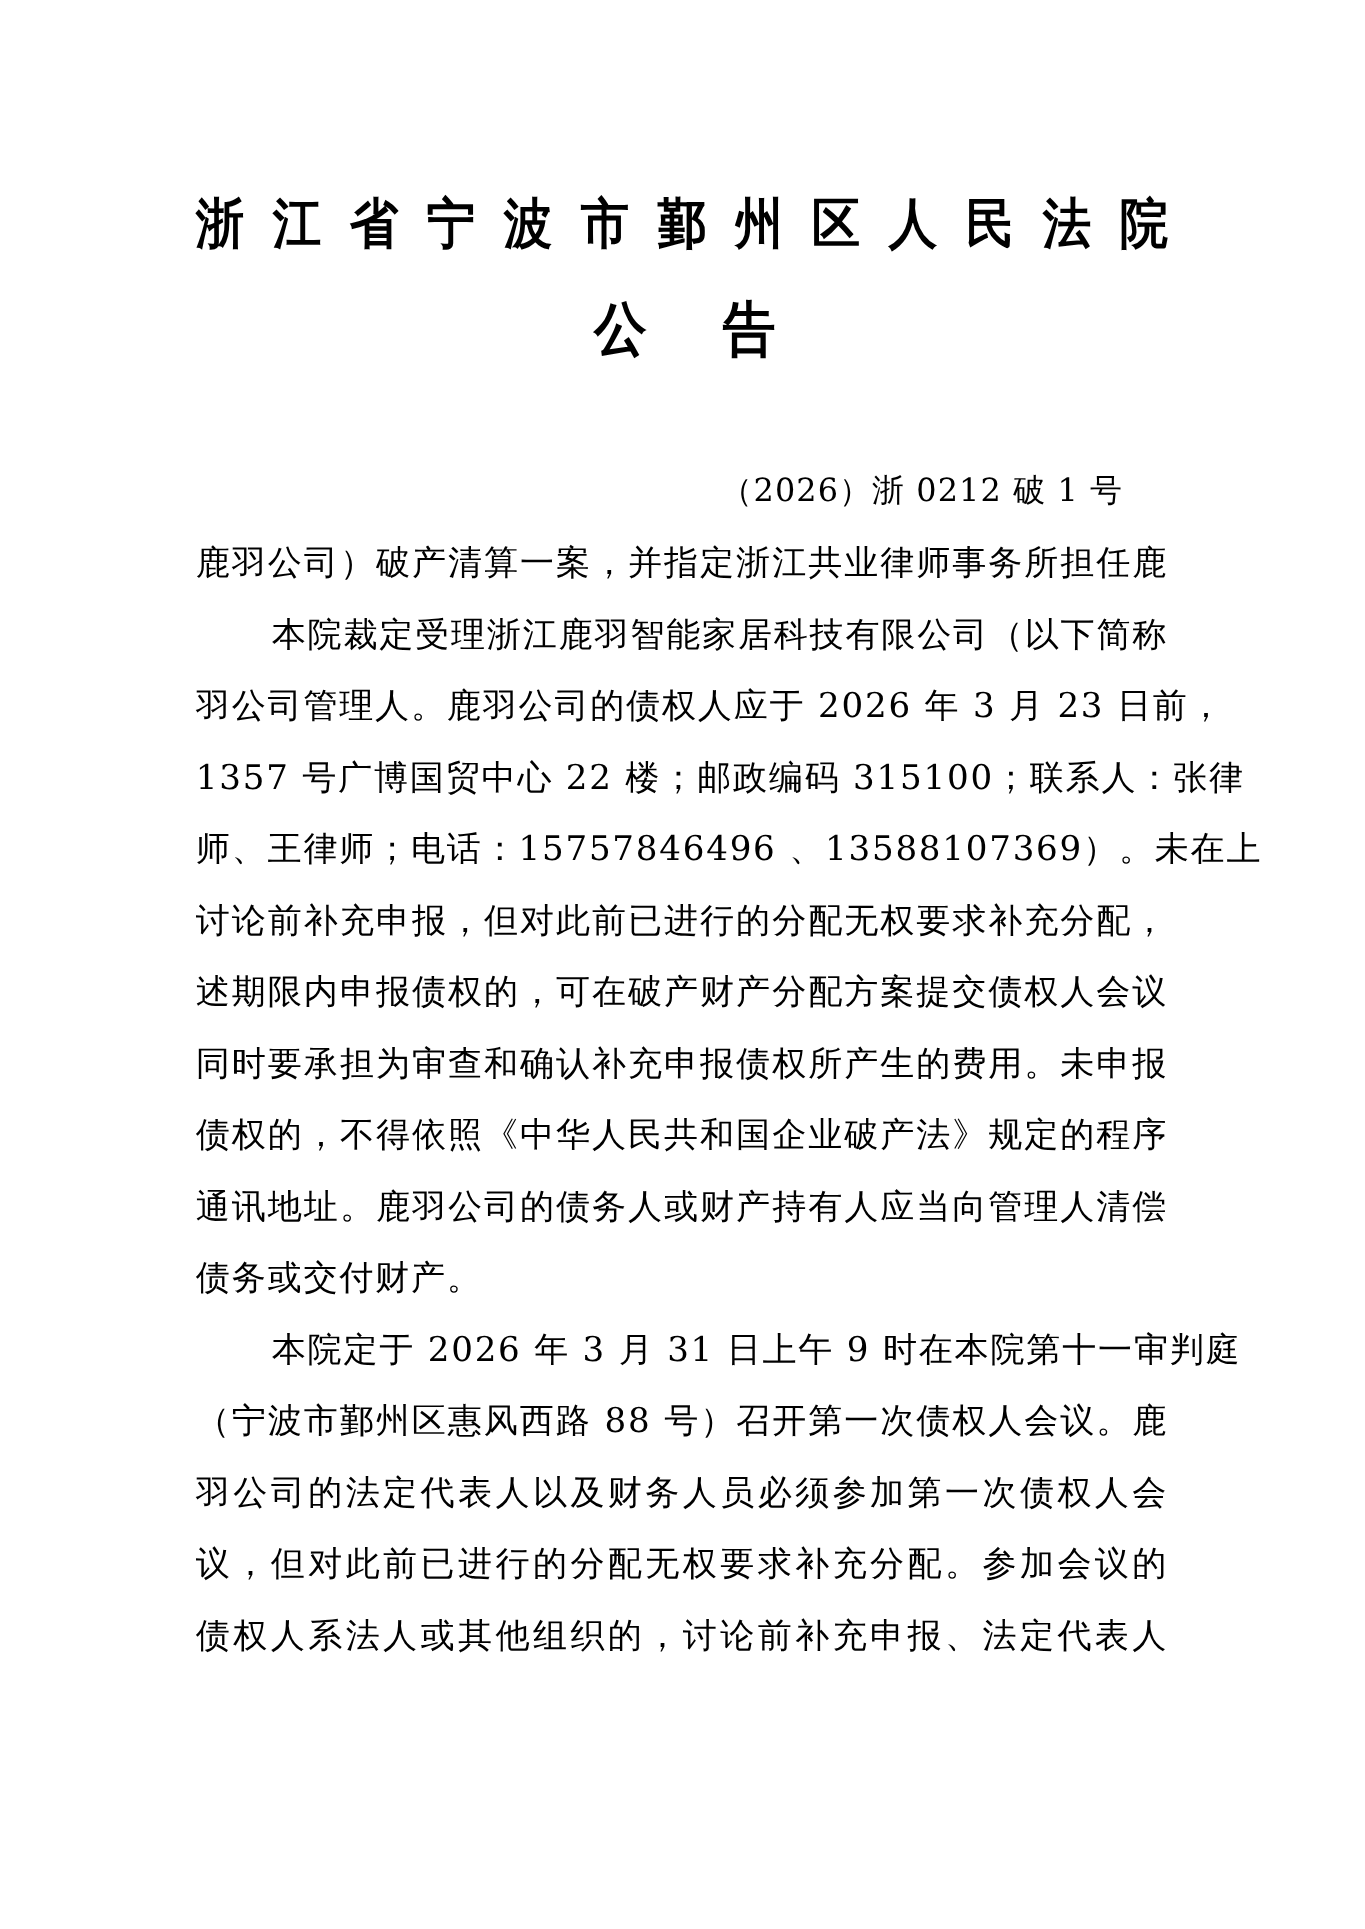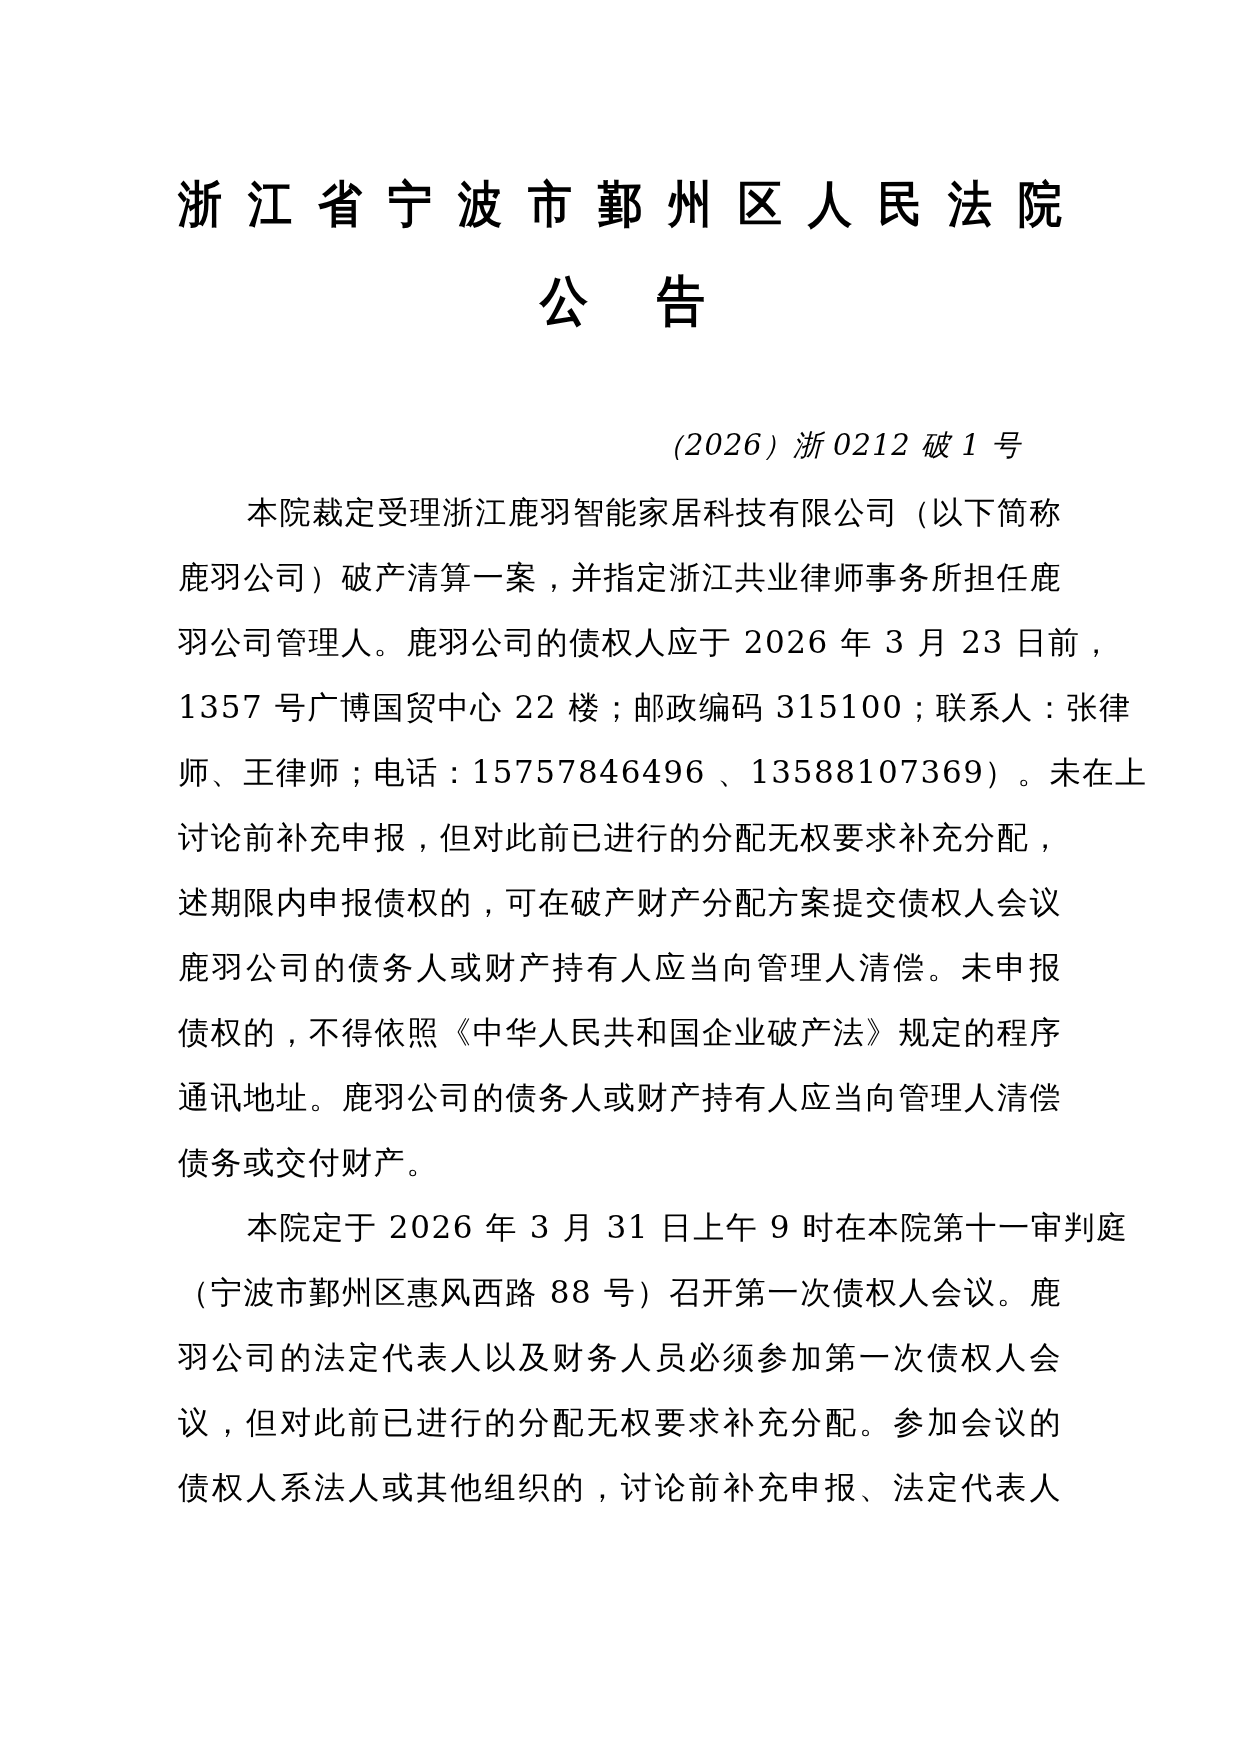--- a/index.html
+++ b/index.html
@@ -57,21 +57,20 @@
       transform: scaleY(1.1);
     }
     .case-number {
       position: absolute;
       left: 655px;
       top: 425px;
       font-size: 29px;
       line-height: 40px;
       letter-spacing: 1px;
       white-space: nowrap;
-      font-style: italic;
     }
     .body-text {
       position: absolute;
       left: 178px;
       top: 480px;
       width: 884px;
       font-size: 31px;
       line-height: 65px;
       letter-spacing: 1.6px;
     }
@@ -113,28 +112,28 @@
 
   <div class="notice-title">
     <span>公</span>
     <span>告</span>
   </div>
 
   <div class="case-number">（2026）浙 0212 破 1 号</div>
 
   <div class="body-text">
     <div>
+      <span class="line">鹿羽公司）破产清算一案，并指定浙江共业律师事务所担任鹿</span>
       <span class="line indent">本院裁定受理浙江鹿羽智能家居科技有限公司（以下简称</span>
-      <span class="line">鹿羽公司）破产清算一案，并指定浙江共业律师事务所担任鹿</span>
       <span class="line">羽公司管理人。鹿羽公司的债权人应于 2026 年 3 月 23 日前，</span>
       <span class="line">1357 号广博国贸中心 22 楼；邮政编码 315100；联系人：张律</span>
       <span class="line">师、王律师；电话：15757846496 、13588107369）。未在上</span>
       <span class="line">讨论前补充申报，但对此前已进行的分配无权要求补充分配，</span>
       <span class="line">述期限内申报债权的，可在破产财产分配方案提交债权人会议</span>
-      <span class="line">鹿羽公司的债务人或财产持有人应当向管理人清偿。未申报</span>
+      <span class="line">同时要承担为审查和确认补充申报债权所产生的费用。未申报</span>
       <span class="line">债权的，不得依照《中华人民共和国企业破产法》规定的程序</span>
       <span class="line">通讯地址。鹿羽公司的债务人或财产持有人应当向管理人清偿</span>
       <span class="line last">债务或交付财产。</span>
     </div>
     <div>
       <span class="line indent">本院定于 2026 年 3 月 31 日上午 9 时在本院第十一审判庭</span>
       <span class="line">（宁波市鄞州区惠风西路 88 号）召开第一次债权人会议。鹿</span>
       <span class="line">羽公司的法定代表人以及财务人员必须参加第一次债权人会</span>
       <span class="line">议，但对此前已进行的分配无权要求补充分配。参加会议的</span>
       <span class="line">债权人系法人或其他组织的，讨论前补充申报、法定代表人</span>

